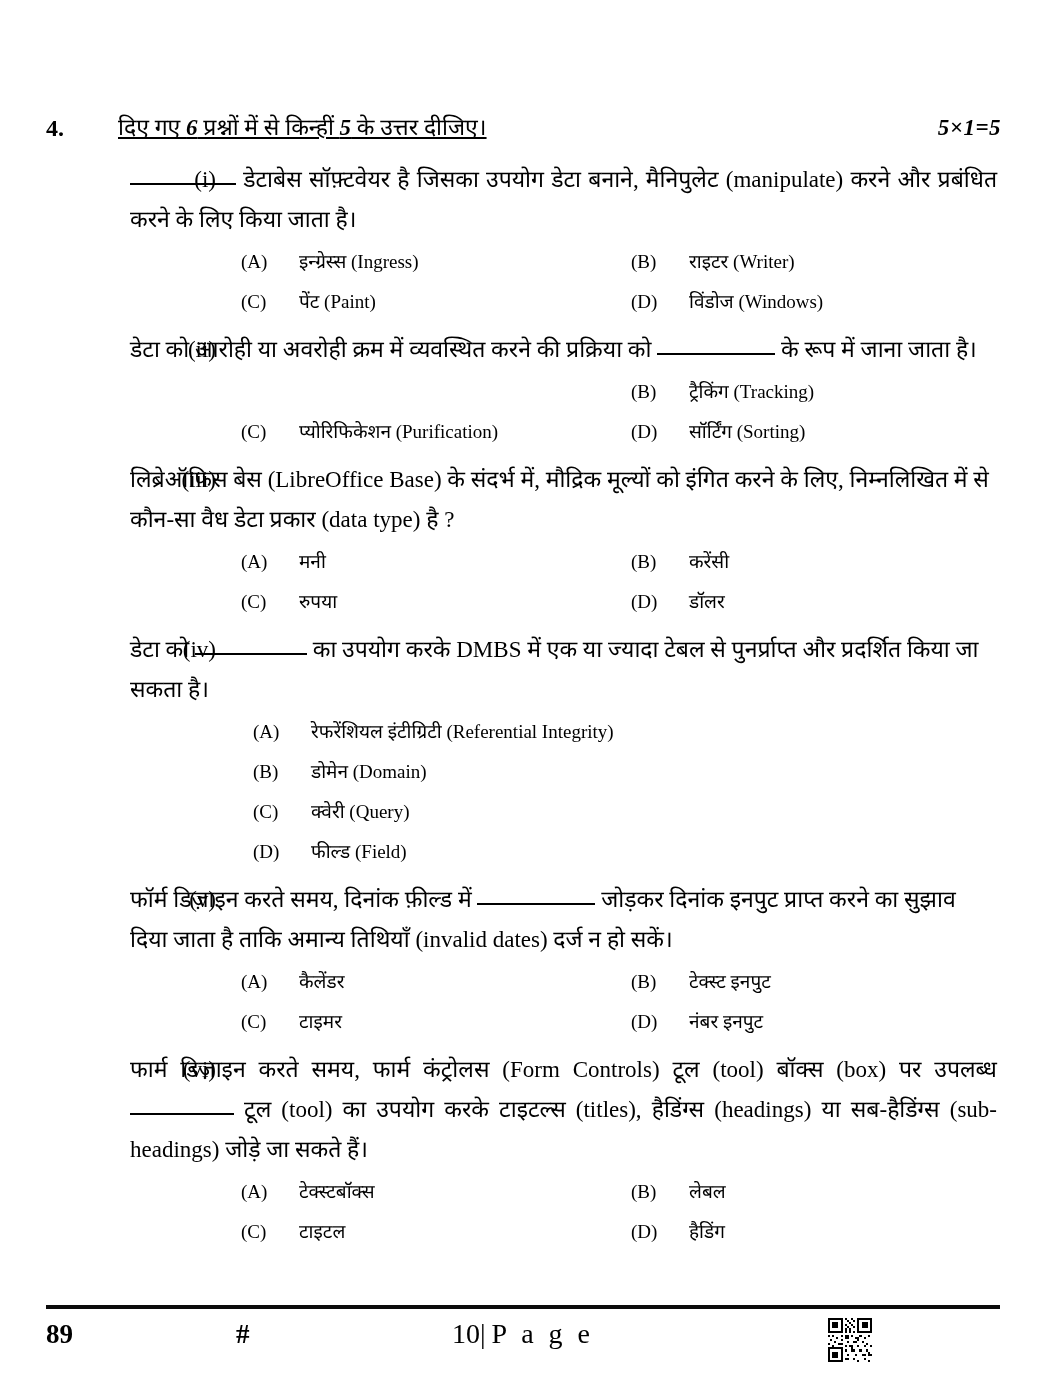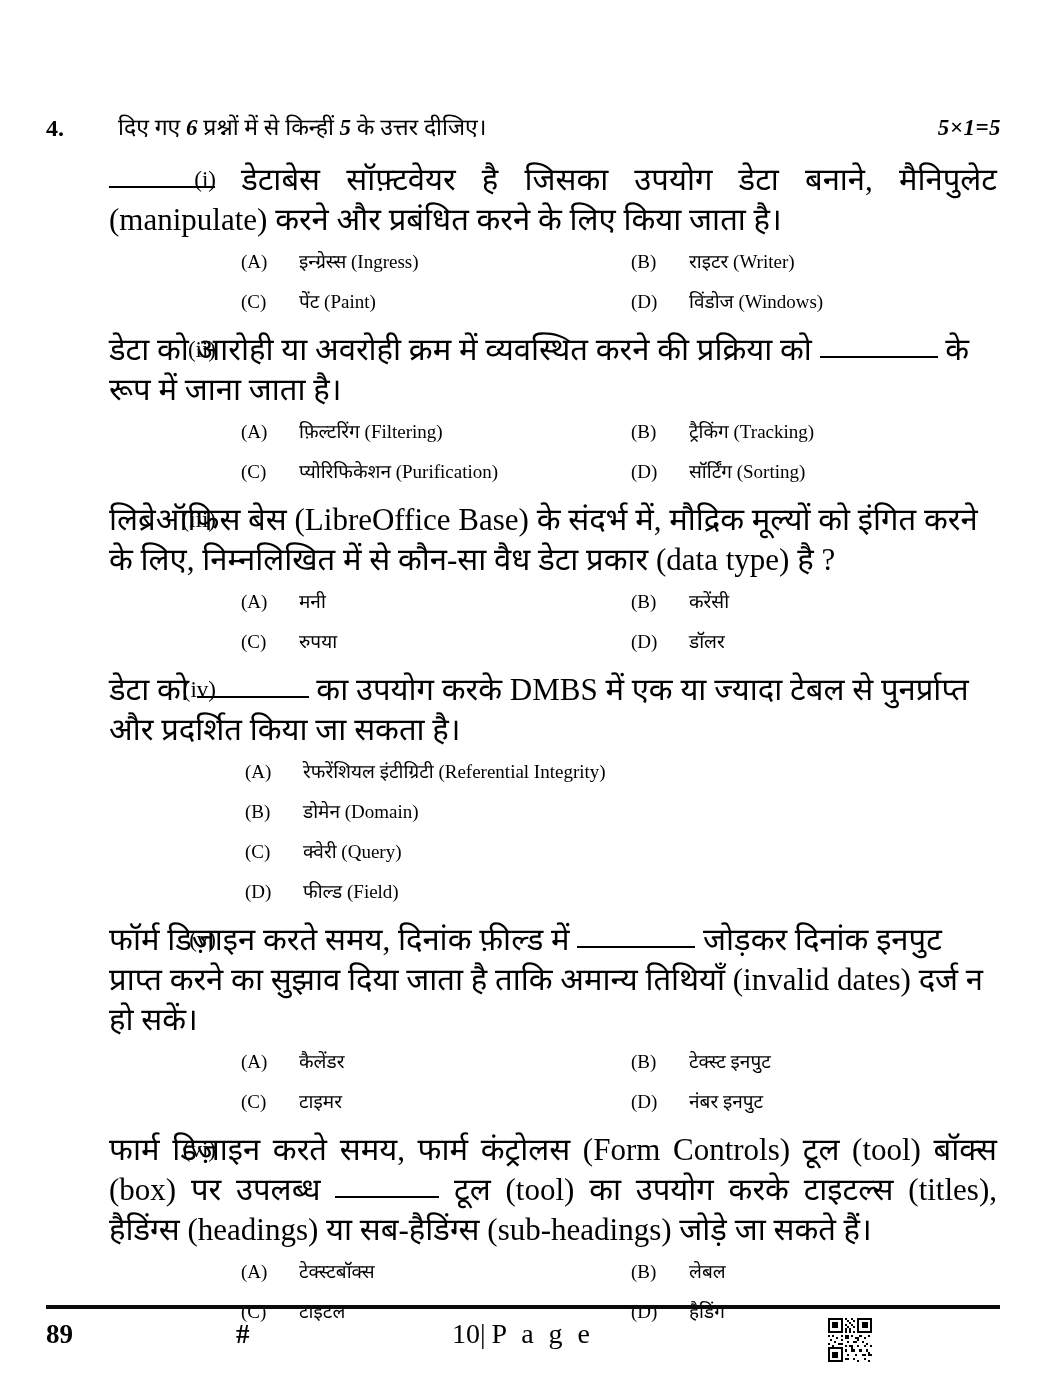--- a/index.html
+++ b/index.html
@@ -41,20 +41,21 @@
     font-size: 24px;
     line-height: 32px;
   }
   .q-instruction {
     position: absolute;
     left: 72px;
     top: 0;
     font-size: 23px;
     line-height: 32px;
     white-space: nowrap;
+    text-decoration: underline;
   }
   .q-instruction b {
     font-weight: bold;
     font-style: italic;
   }
   .marks {
     position: absolute;
     right: 0;
     top: 0;
     font-size: 23px;
@@ -78,22 +79,22 @@
   .roman {
     position: absolute;
     left: 60px;
     top: 0;
     width: 110px;
     text-align: right;
     font-size: 23px;
     line-height: 40px;
   }
   .stem {
-    margin-left: 63px;
-    font-size: 31px;
+    margin-left: 84px;
+    font-size: 23px;
     line-height: 40px;
     text-align: justify;
     text-justify: inter-word;
     padding-right: 4px;
   }
   .stem.nojustify {
     text-align: left;
   }
   .blank {
     display: inline-block;
@@ -121,21 +122,21 @@
     font-size: 19px;
     line-height: 40px;
     white-space: nowrap;
   }
   .opt .lbl {
     display: inline-block;
     width: 58px;
   }
   .opt.col-left  { left: 48px; }
   .opt.col-right { left: 438px; }
-  .opt.full      { left: 52px; }
+  .opt.full      { left: 60px; }
 
   
   .footer-rule {
     position: absolute;
     left: 46px;
     top: 1305px;
     width: 954px;
     height: 0;
     border-top: 4px solid #0b0b0b;
   }
@@ -210,21 +211,20 @@
           <span class="opt col-right"><span class="lbl">(D)</span><span>विंडोज (Windows)</span></span>
         </div>
       </div>
     </div>
 
     <div class="question">
       <span class="roman">(ii)</span>
       <div class="stem nojustify"><span>डेटा को आरोही या अवरोही क्रम में व्यवस्थित करने की प्रक्रिया को </span><span class="blank b2"></span><span> के रूप में जाना जाता है।</span></div>
       <div class="options">
         <div class="opt-row">
-          <span class="opt col-left"><span class="lbl">(A)</span><span>फ़िल्टरिंग (Filtering)</span></span>
           <span class="opt col-right"><span class="lbl">(B)</span><span>ट्रैकिंग (Tracking)</span></span>
         </div>
         <div class="opt-row">
           <span class="opt col-right"><span class="lbl">(D)</span><span>सॉर्टिंग (Sorting)</span></span>
           <span class="opt col-left"><span class="lbl">(C)</span><span>प्योरिफिकेशन (Purification)</span></span>
         </div>
       </div>
     </div>
 
     <div class="question">

